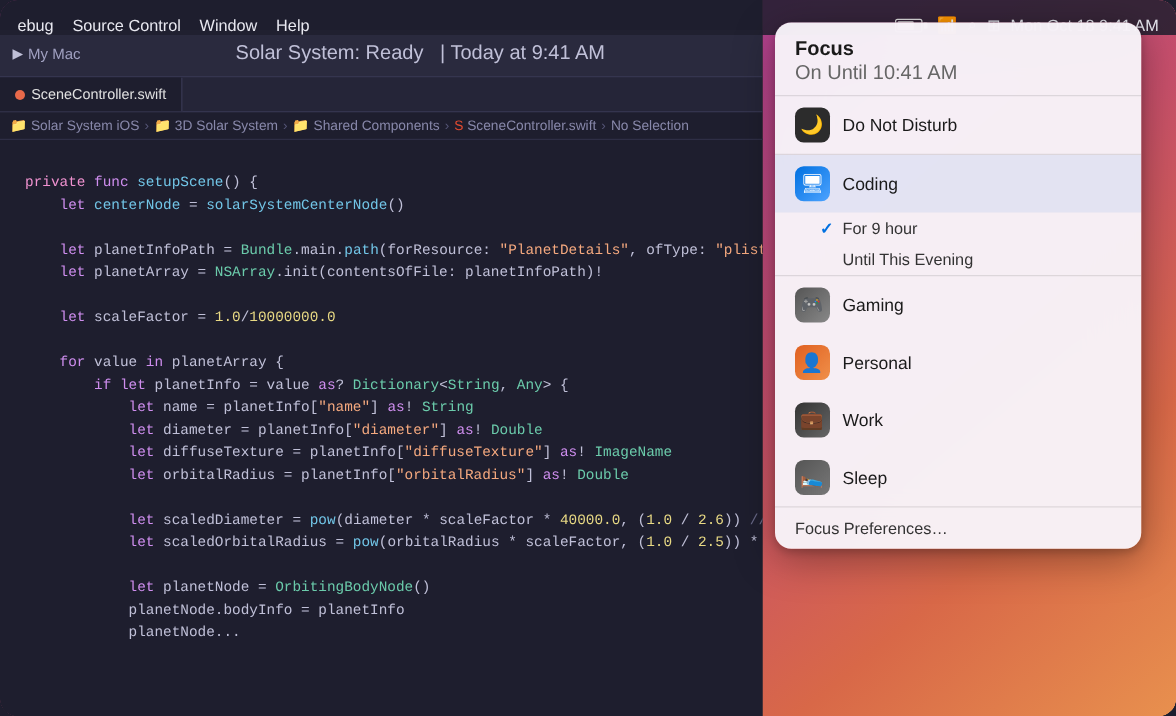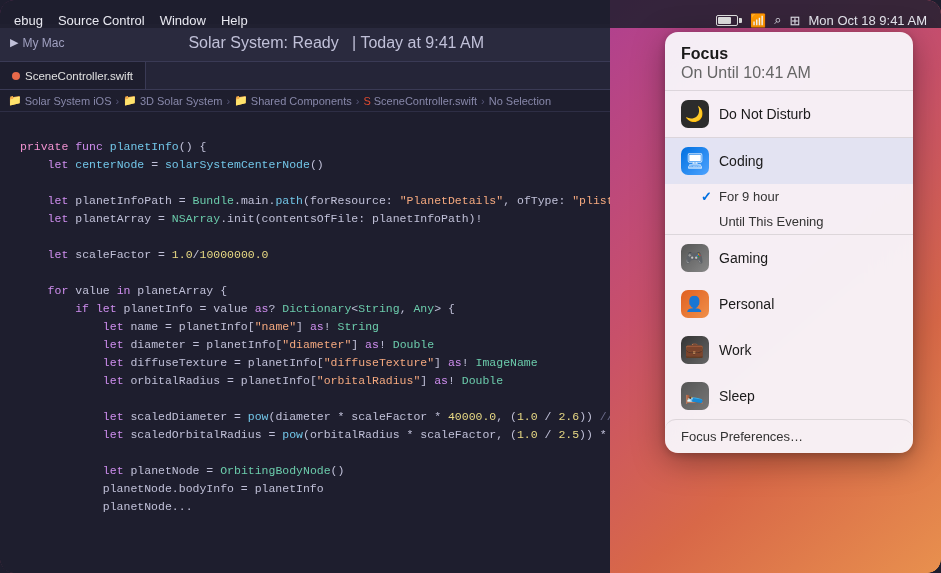--- a/index.html
+++ b/index.html
@@ -156,23 +156,23 @@
     .kw2 { color: #f092d0; text-align: center; }        
     .fn { color: #72c6e8; }         
     .str { color: #f5a97f; }        
     .type { color: #6bcbab; }       
     .num { color: #e8d984; }        
     .comment { color: #6a6a8a; }      
 
     
     .focus-panel {
       position: absolute;
-      top: 32px;
+      top: 18px;
       right: 28px;
-      width: 248px;
+      width: 293px;
       background: rgba(248, 245, 250, 0.96);
       backdrop-filter: blur(20px);
       -webkit-backdrop-filter: blur(20px);
       border-radius: 13px;
       box-shadow: 0 8px 32px rgba(0,0,0,0.35), 0 2px 8px rgba(0,0,0,0.2);
       overflow: hidden;
       z-index: 100;
     }
 
     .focus-header {
@@ -267,21 +267,20 @@
       font-weight: 600;
     }
 
     .focus-preferences {
       border-top: 1px solid rgba(0,0,0,0.1);
       padding: 9px 16px;
       font-size: 13px;
       color: #333;
       cursor: default;
       text-align: left;
-      border-radius: 11px;
     }
 
     .battery-icon {
       display: inline-flex;
       align-items: center;
       gap: 1px;
     }
 
     .battery-body {
       width: 22px;
@@ -451,21 +450,21 @@
       <span>SceneController.swift</span>
     </div>
     <span class="sep">›</span>
     <div class="crumb">
       <span>No Selection</span>
     </div>
   </div>
 
   <div class="code-area">
     <div class="code-content">
-<span class="kw2">private</span> <span class="kw">func</span> <span class="fn">planetInfo</span>() {
+<span class="kw2">private</span> <span class="kw">func</span> <span class="fn">setupScene</span>() {
     <span class="kw">let</span> <span class="fn">centerNode</span> = <span class="fn">solarSystemCenterNode</span>()
 
     <span class="kw">let</span> planetInfoPath = <span class="type">Bundle</span>.main.<span class="fn">path</span>(forResource: <span class="str">"PlanetDetails"</span>, ofType: <span class="str">"plist"</span>)!
     <span class="kw">let</span> planetArray = <span class="type">NSArray</span>.init(contentsOfFile: planetInfoPath)!
 
     <span class="kw">let</span> scaleFactor = <span class="num">1.0</span>/<span class="num">10000000.0</span>
 
     <span class="kw">for</span> value <span class="kw">in</span> planetArray {
         <span class="kw">if let</span> planetInfo = value <span class="kw">as</span>? <span class="type">Dictionary</span>&lt;<span class="type">String</span>, <span class="type">Any</span>&gt; {
             <span class="kw">let</span> name = planetInfo[<span class="str">"name"</span>] <span class="kw">as</span>! <span class="type">String</span>

